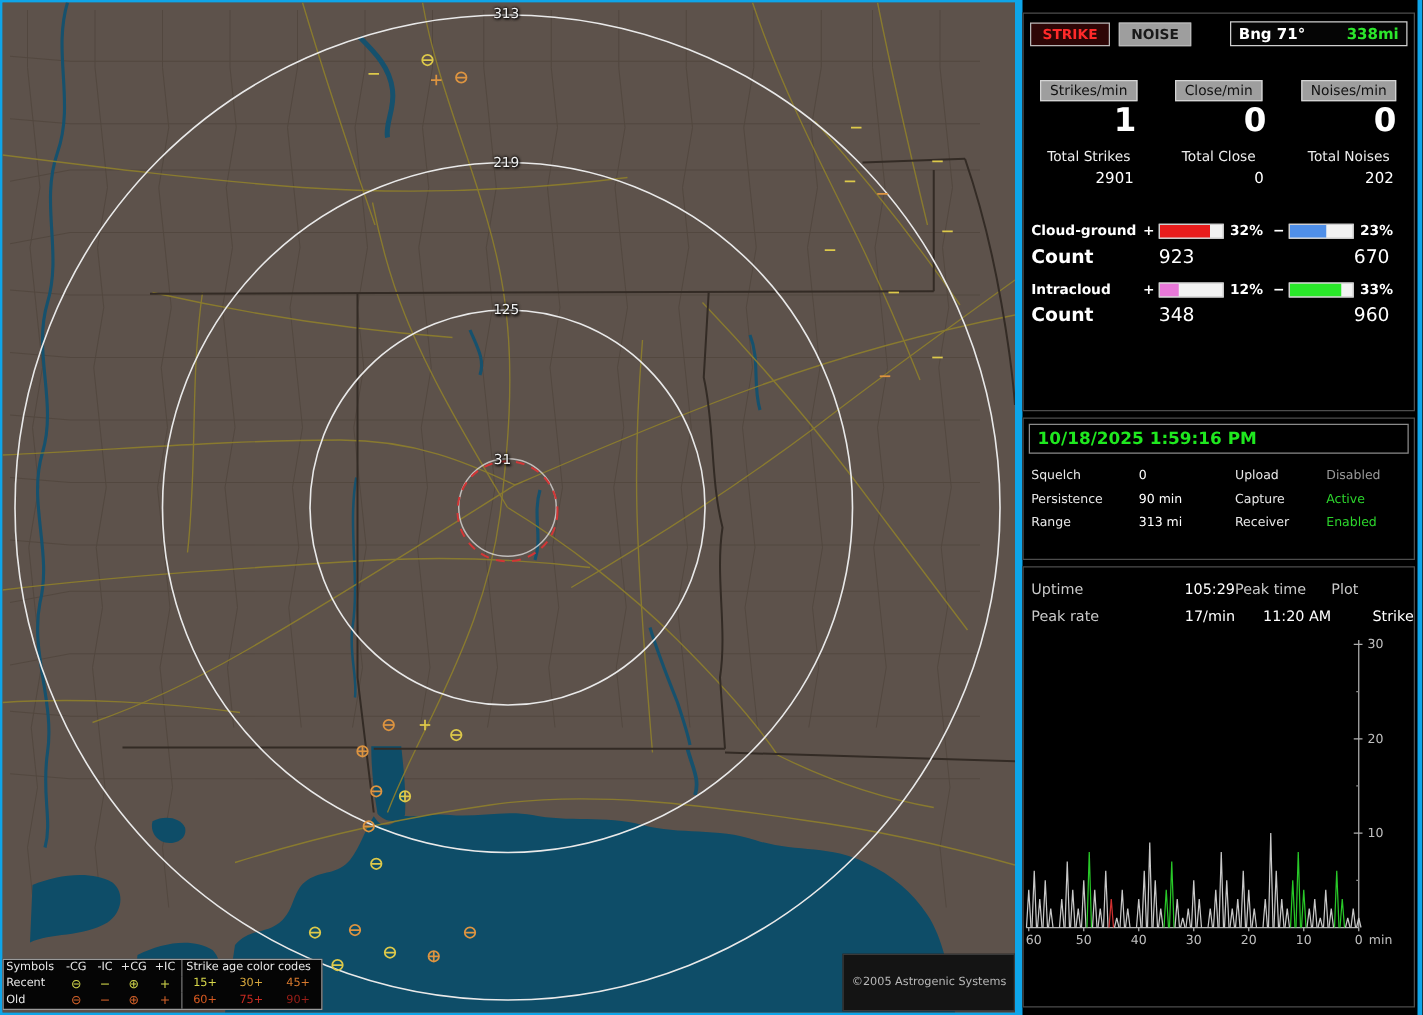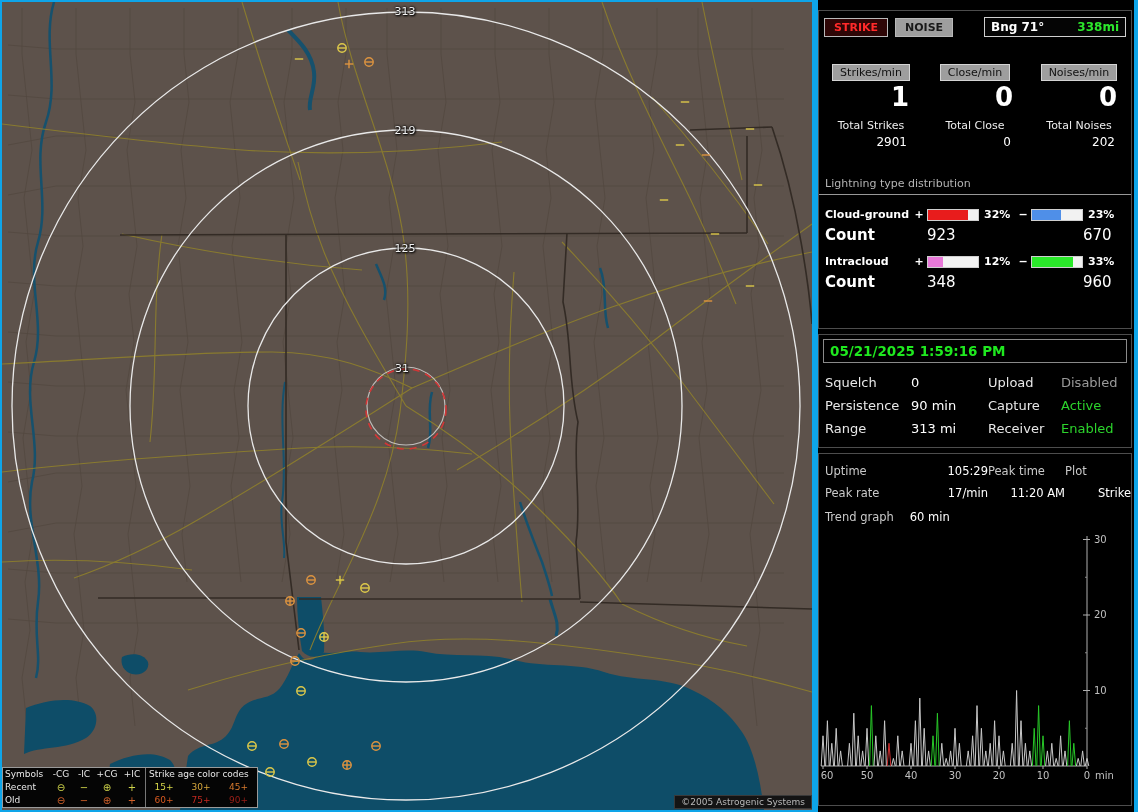--- a/index.html
+++ b/index.html
@@ -15,21 +15,21 @@
             border:1px solid #9a9a9a; display:grid;
             grid-template-columns:46px 24px 22px 24px 26px 37px 37px 38px;
             font-size:9px; line-height:13px; color:#e8e8e8; }
   .legend span { height:13px; overflow:hidden; white-space:nowrap; padding-left:2px; }
   .legend .c { text-align:center; padding-left:0; }
   .legend .agehead { grid-column:6 / 9; border-left:1px solid #777; padding-left:3px; }
   .legend .agecell { border-left:1px solid transparent; }
   .legend .agecell.first { border-left:1px solid #777; }
   .legend .sym { font-size:10px; }
   .copyright { position:absolute; right:0; bottom:1px; background:#141414; border:1px solid #3a3a3a;
-               color:#b8b8b8; font-size:9px; padding:1px 6px; }
+               color:#b8b8b8; font-size:9px; padding:17px 6px; }
 
   
   .sidebar { position:absolute; left:818px; top:0; width:316px; height:812px; background:#000; }
   .panel { border:1px solid #4d4d4d; background:#000; margin-right:2px; overflow:hidden; }
   .p1 { margin-top:10px; height:317px; }
   .p2 { margin-top:5px; height:112px; }
   .p3 { margin-top:5px; height:351px; }
 
   .topRow { display:flex; align-items:center; padding:6px 5px 0 5px; gap:7px; }
   .btn { font-size:11px; font-weight:bold; padding:2px 9px; border:1px solid #b8b8b8;
@@ -58,21 +58,21 @@
   .dist-row .sign { font-weight:bold; text-align:center; }
   .bar { height:10px; background:#f2f2f2; border:1px solid #cfcfcf; position:relative; }
   .bar .fill { position:absolute; left:0; top:0; bottom:0; }
   .dist-row .pct { font-weight:bold; padding-left:5px; }
   .count-row { display:grid; grid-template-columns:86px 16px 88px 68px 1fr;
                padding:2px 0 8px 6px; font-size:15px; color:#fff; }
   .count-row .cl { font-weight:bold; }
 
   .dt { margin:4px; border:1px solid #8a8a8a; padding:3px 6px; color:#1fe81f; font-weight:bold;
         font-size:13.5px; background:#000; }
-  .grid4 { display:grid; grid-template-columns:86px 77px 73px 1fr; font-size:13px;
+  .grid4 { display:grid; grid-template-columns:86px 77px 73px 1fr; font-size:10px;
            row-gap:8px; padding:8px 0 0 6px; }
   .grid4 .lab { color:#e8e8e8; }
   .grid4 .val { color:#fff; }
   .val.disabled { color:#9a9a9a; }
   .val.activegreen { color:#2cd42c; }
 
   .grid4b { display:grid; grid-template-columns:90px 73px 77px 1fr; font-size:11.5px;
             row-gap:8px; padding:10px 0 0 6px; }
   .grid4b .lab { color:#c9c9c9; }
   .grid4b .val { color:#fff;text-align:right; }
@@ -297,21 +297,20 @@
         </div>
         <div class="sc">
           <div class="lblwrap"><span class="lbl">Noises/min</span></div>
           <div class="big">0</div>
           <div class="tlabel">Total Noises</div>
           <div class="tvalue">202</div>
         </div>
       </div>
 
       <div class="ltd">
-        <div class="head">Lightning type distribution</div>
 
         <div class="dist-row">
           <div class="nm">Cloud-ground</div>
           <div class="sign">+</div>
           <div class="bar">
             <div class="fill" style="width: 80%; background-color: rgb(232, 28, 28);"></div>
           </div>
           <div class="pct">32%</div>
           <div class="sign">−</div>
           <div class="bar">
@@ -344,21 +343,21 @@
           <div class="cl">Count</div>
           <div></div>
           <div>348</div>
           <div></div>
           <div>960</div>
         </div>
       </div>
     </div>
 
     <div class="panel p2">
-      <div class="dt">05/21/2025 1:59:16 PM</div>
+      <div class="dt">10/18/2025 1:59:16 PM</div>
       <div class="grid4">
         <div class="lab">Squelch</div>
         <div class="val">0</div>
         <div class="lab">Upload</div>
         <div class="val disabled">Disabled</div>
 
         <div class="lab">Persistence</div>
         <div class="val">90 min</div>
         <div class="lab">Capture</div>
         <div class="val activegreen">Active</div>
@@ -374,24 +373,20 @@
       <div class="grid4b">
         <div class="lab">Uptime</div>
         <div class="val">105:29</div>
         <div class="lab">Peak time</div>
         <div class="lab">Plot</div>
 
         <div class="lab">Peak rate</div>
         <div class="val">17/min</div>
         <div class="val">11:20 AM</div>
         <div class="val">Strike</div>
-      </div>
-      <div class="trendrow">
-        <span class="lab">Trend graph</span>
-        <span class="val">60 min</span>
       </div>
       <svg id="trend-svg" width="312" height="258">
           <line x1="268" y1="6" x2="268" y2="236" stroke="#b0b0b0"></line>
           <line x1="2" y1="236" x2="268" y2="236" stroke="#b0b0b0"></line>
           <line x1="264" y1="160.5" x2="271" y2="160.5" stroke="#b0b0b0"></line>
           <text x="275" y="163.5" fill="#c0c0c0" font-size="10" text-anchor="start" font-family="DejaVu Sans, Liberation Sans, sans-serif">10</text>
           <line x1="264" y1="85" x2="271" y2="85" stroke="#b0b0b0"></line>
           <text x="275" y="88" fill="#c0c0c0" font-size="10" text-anchor="start" font-family="DejaVu Sans, Liberation Sans, sans-serif">20</text>
           <line x1="264" y1="9.5" x2="271" y2="9.5" stroke="#b0b0b0"></line>
           <text x="275" y="12.5" fill="#c0c0c0" font-size="10" text-anchor="start" font-family="DejaVu Sans, Liberation Sans, sans-serif">30</text>

